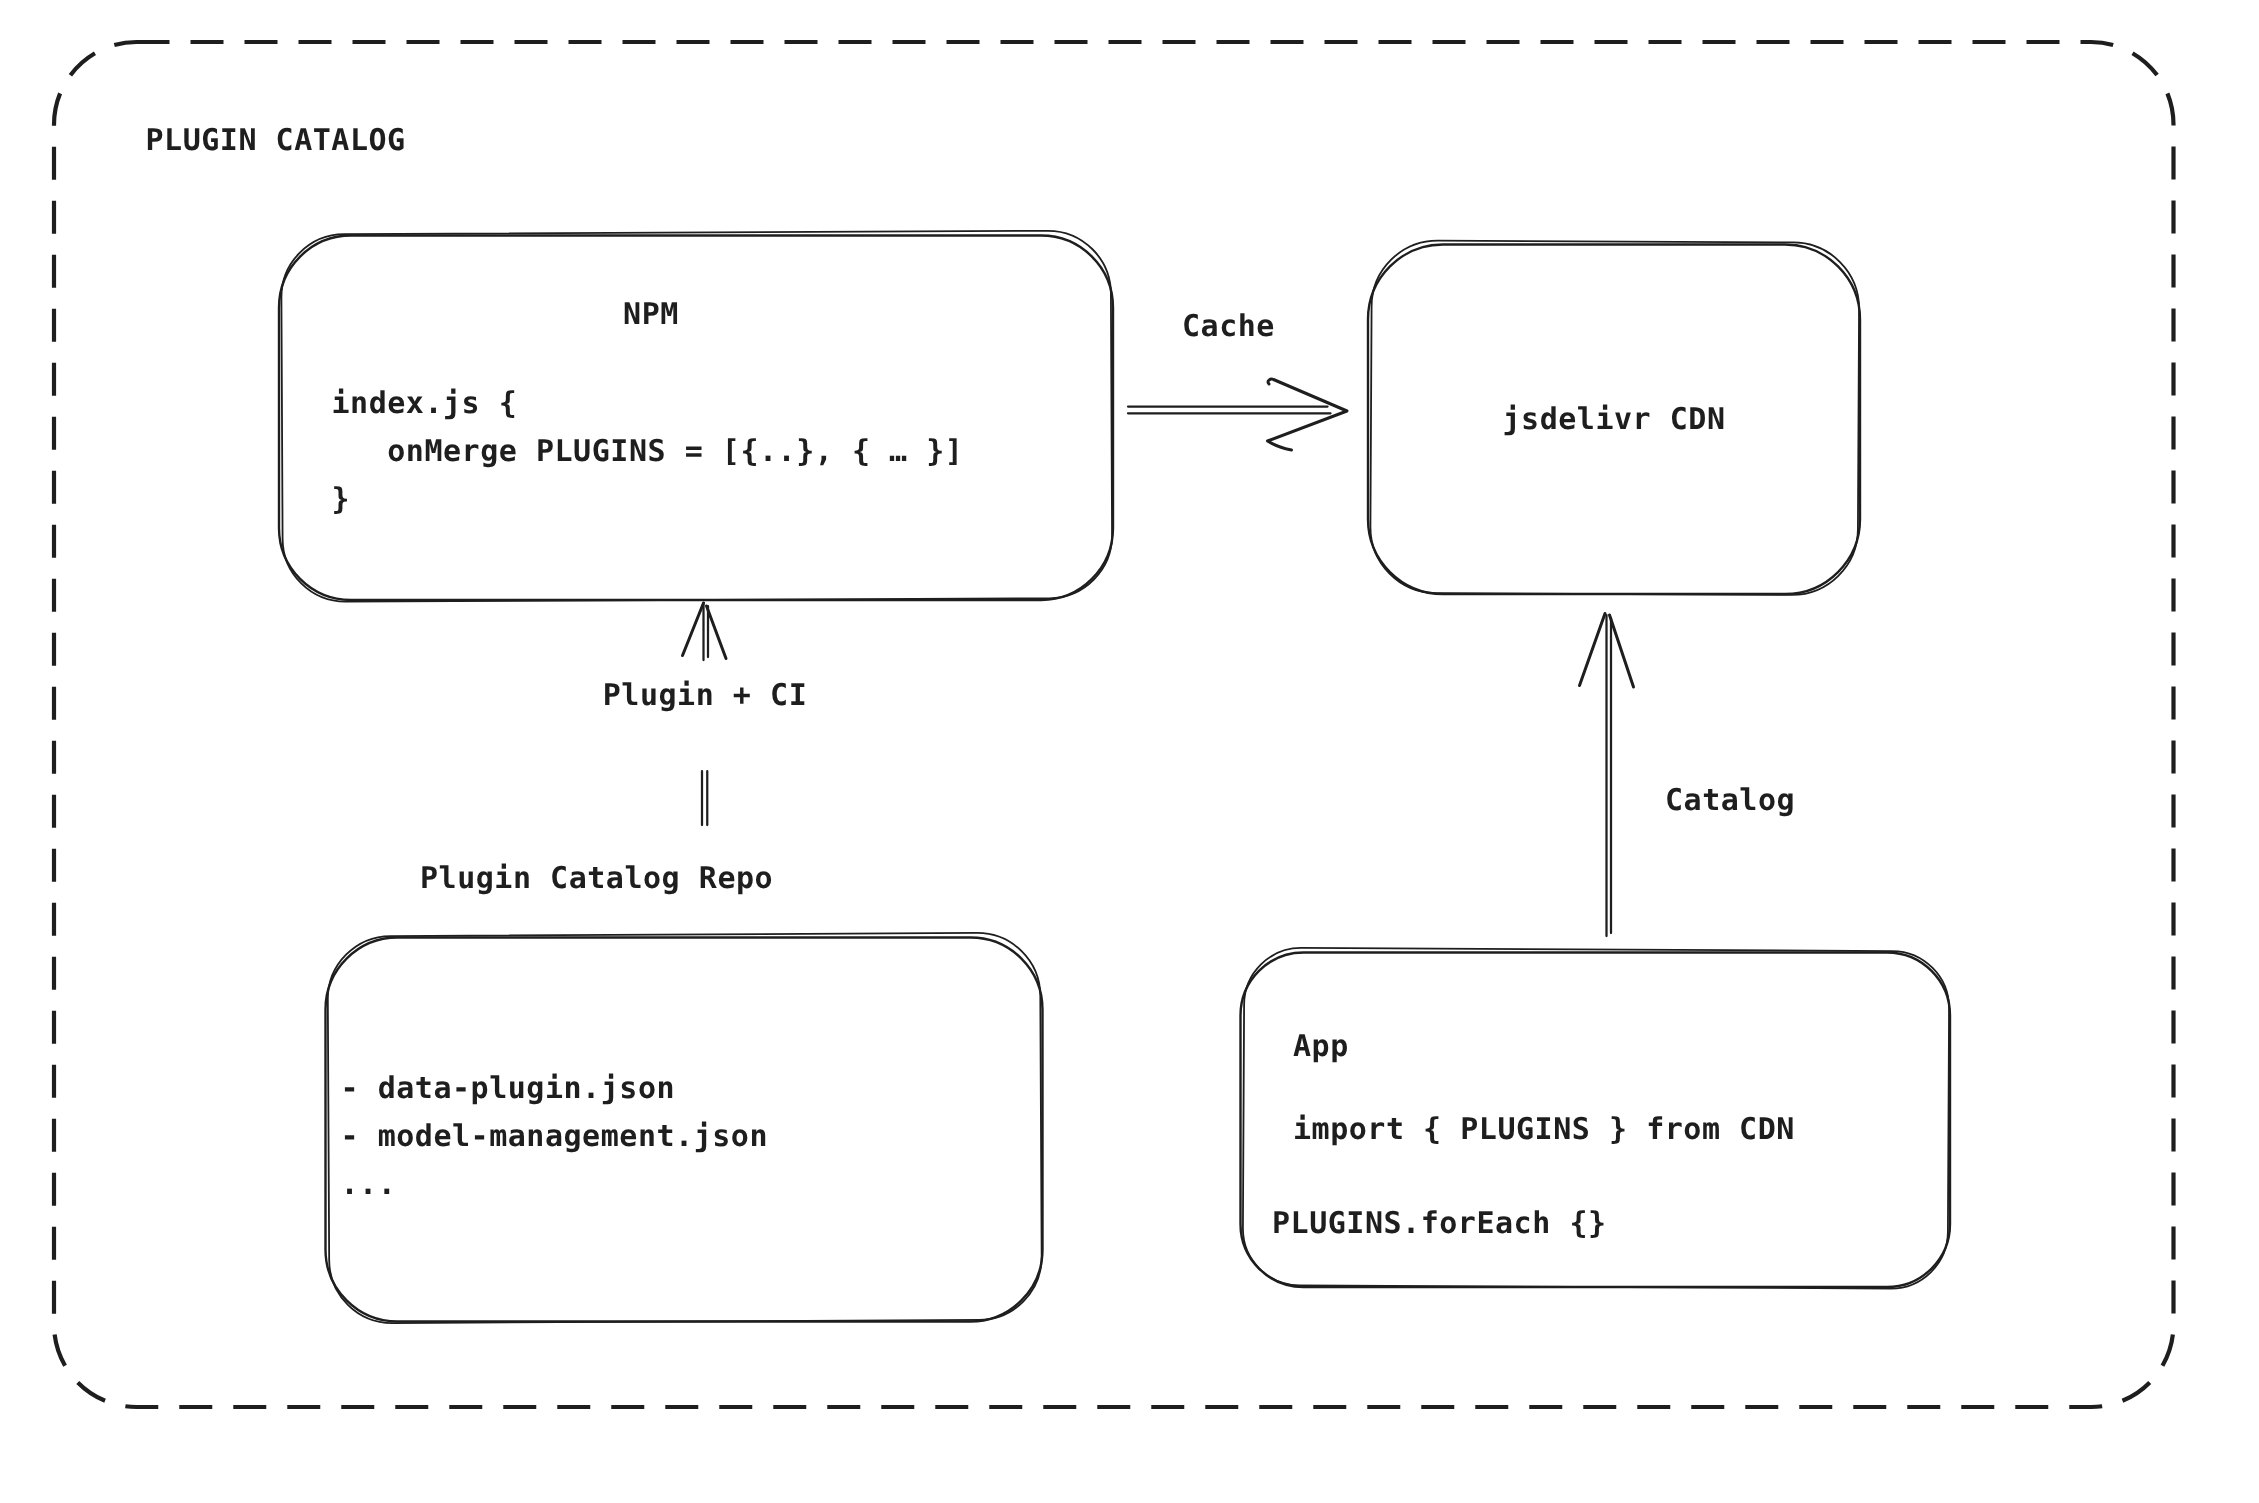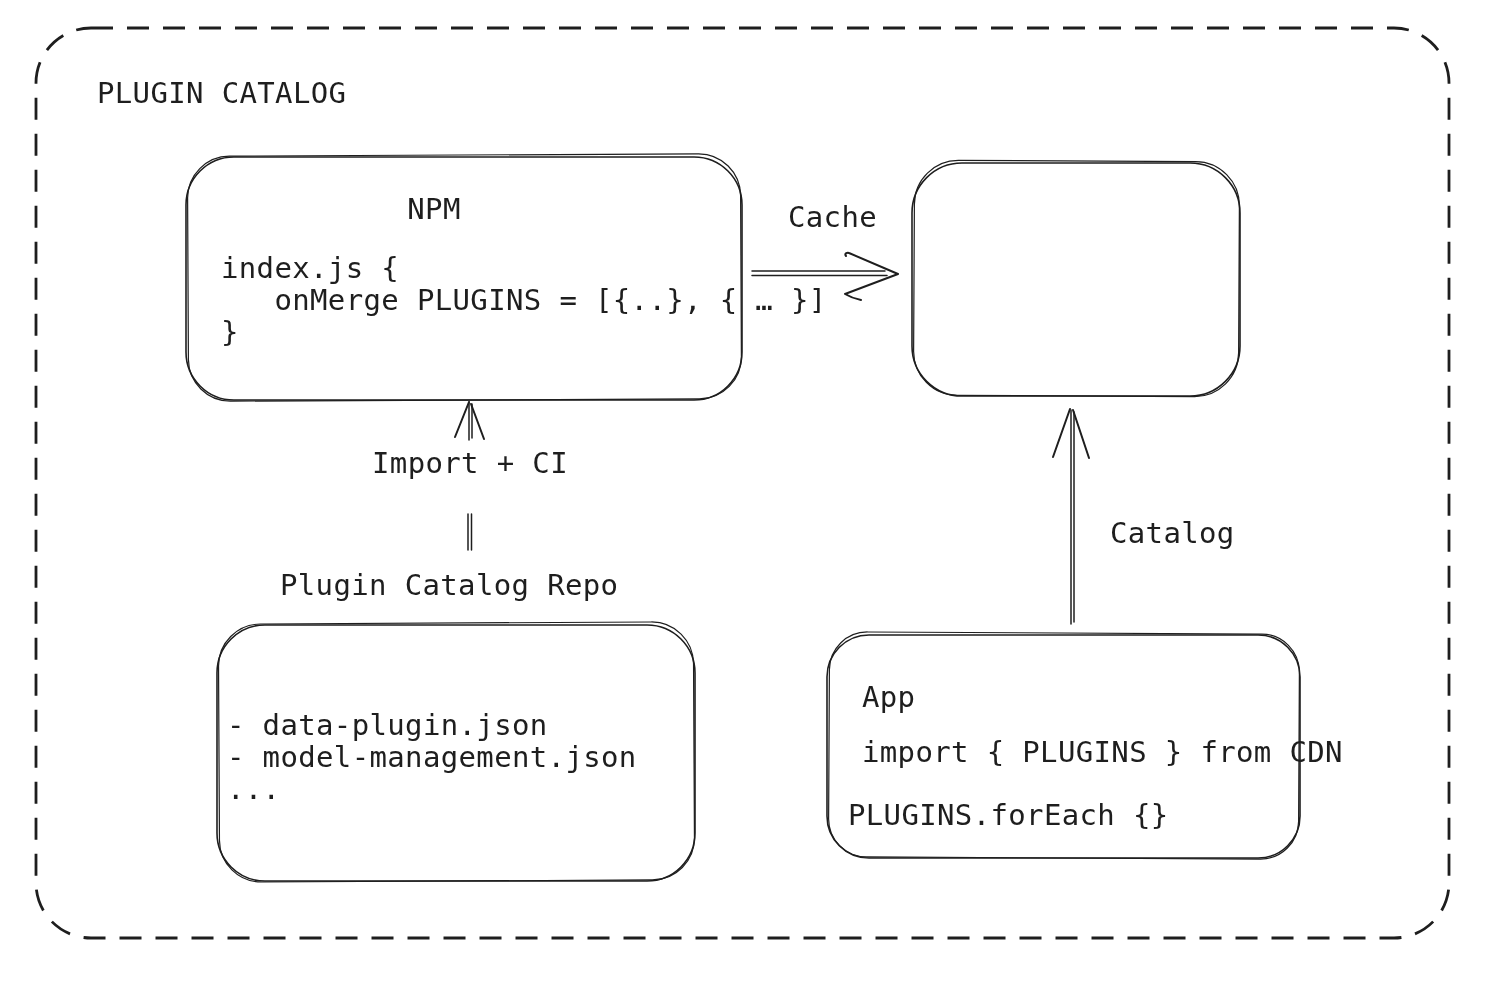--- a/index.html
+++ b/index.html
@@ -16,24 +16,25 @@
     overflow:hidden;
   }
   #shape-layer{position:absolute;left:0;top:0;width:1506px;height:1002px;}
   .box{fill:var(--background);stroke:var(--stroke);stroke-width:1.6;}
   .box2{fill:none;stroke:var(--stroke);stroke-width:1.2;}
   .dashed{fill:none;stroke:var(--stroke);stroke-width:2.8;stroke-dasharray:22 14;}
   .edge{fill:none;stroke:var(--stroke);stroke-width:2;stroke-linecap:round;stroke-linejoin:round;}
   .edge.thin{stroke-width:1.5;}
   .txt{
     position:absolute;
-    font-size:29px;line-height:32px;
+    font-size:20px;line-height:32px;
     letter-spacing:0.35px;
     color:var(--text);
     white-space:pre;
+    font-weight:bold;
   }
   .txt.center{text-align:center;}
 </style>
 </head>
 <body>
 
 <div id="canvas">
 
   <svg id="shape-layer" viewBox="0 0 1506 1002" xmlns="http://www.w3.org/2000/svg">
 
@@ -87,22 +88,23 @@
   <div class="txt" style="left:97px;top:77px;">PLUGIN CATALOG</div>
 
   <div class="txt center" style="left:334px;top:193px;width:200px;">NPM</div>
 
   <div class="txt" style="left:221px;top:252px;">index.js {</div>
   <div class="txt" style="left:221px;top:284px;">   onMerge PLUGINS = [{..}, { … }]</div>
   <div class="txt" style="left:221px;top:316px;">}</div>
 
   <div class="txt" style="left:788px;top:201px;">Cache</div>
 
+  <div class="txt center" style="left:926px;top:263px;width:300px;">jsdelivr CDN</div>
 
-  <div class="txt center" style="left:320px;top:447px;width:300px;">Import + CI</div>
+  <div class="txt center" style="left:320px;top:447px;width:300px;">Plugin + CI</div>
 
   <div class="txt" style="left:1110px;top:517px;">Catalog</div>
 
   <div class="txt" style="left:280px;top:569px;">Plugin Catalog Repo</div>
 
   <div class="txt" style="left:227px;top:741px;">- model-management.json</div>
   <div class="txt" style="left:227px;top:709px;">- data-plugin.json</div>
   <div class="txt" style="left:227px;top:773px;">...</div>
 
   <div class="txt" style="left:862px;top:681px;">App</div>

